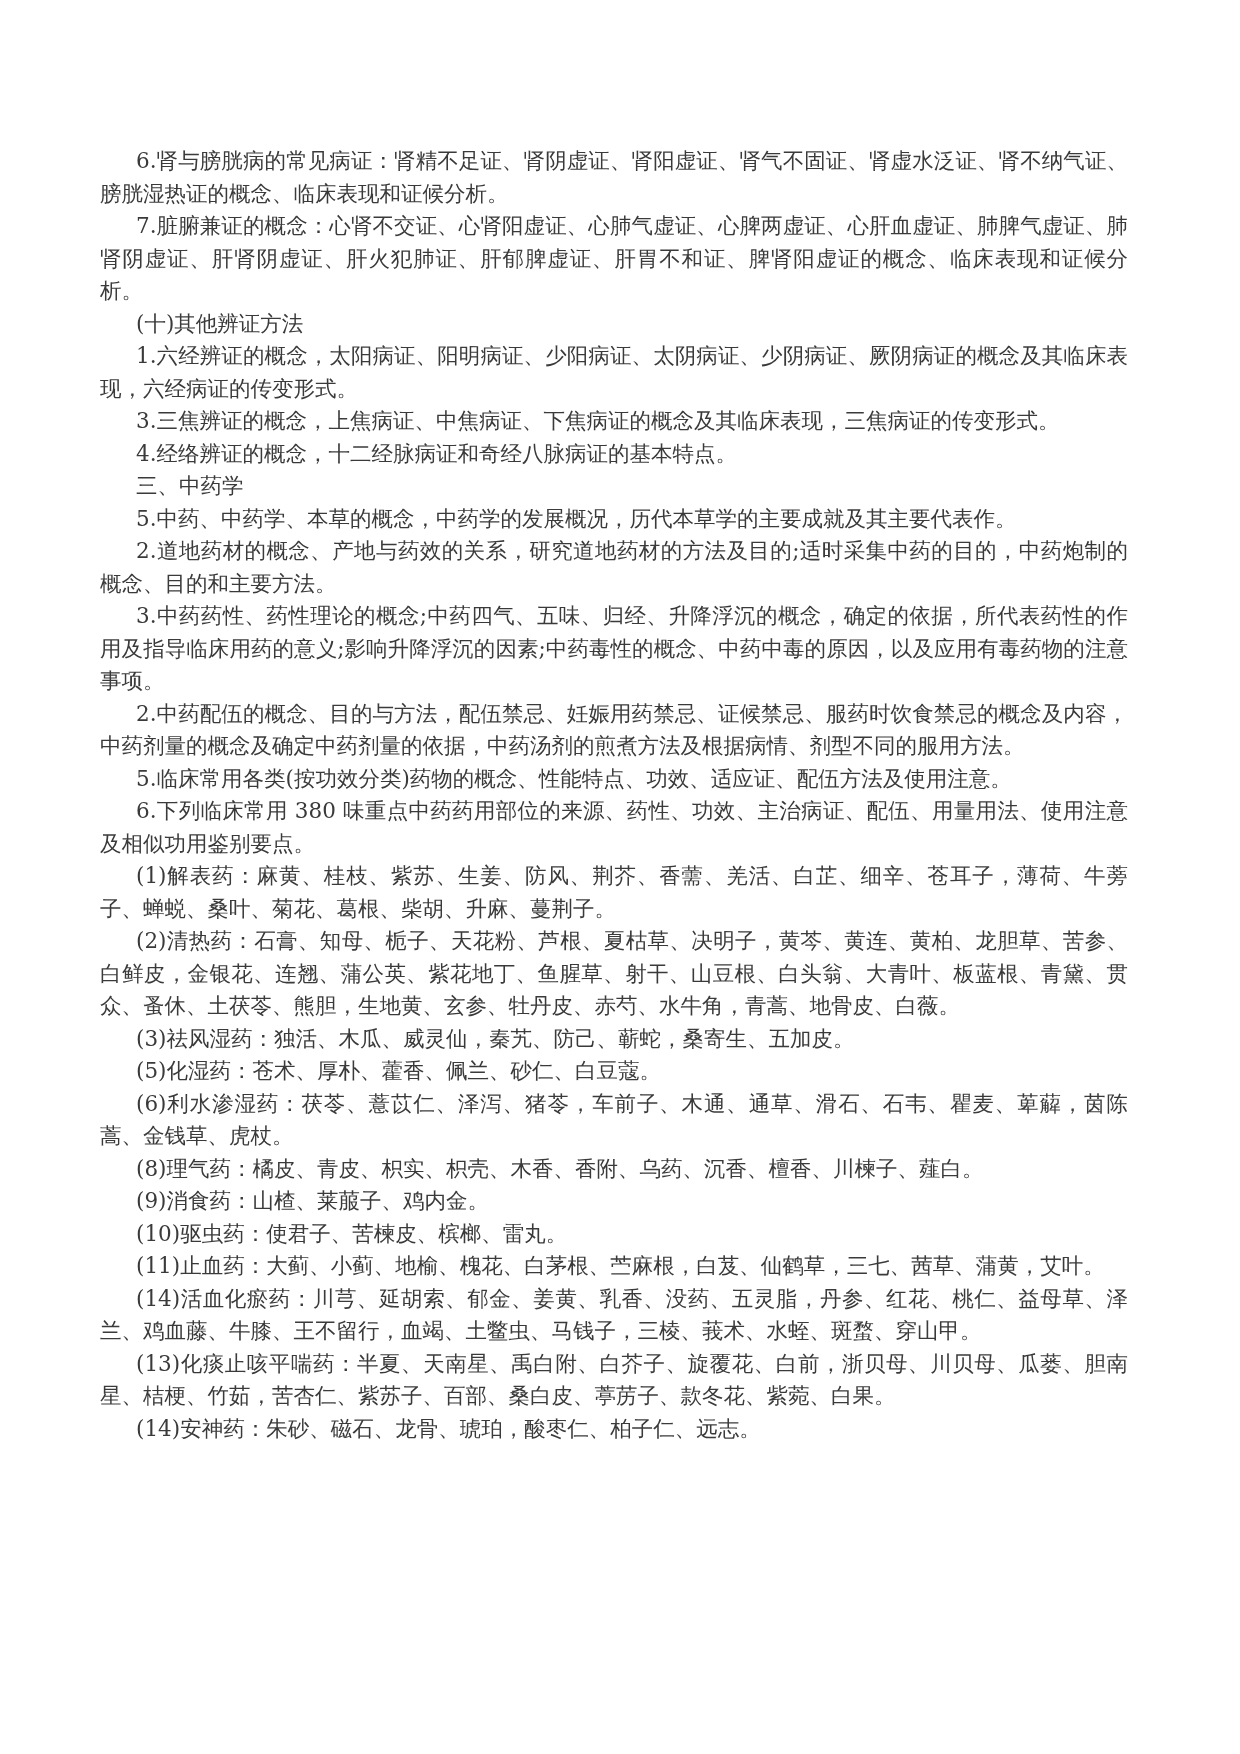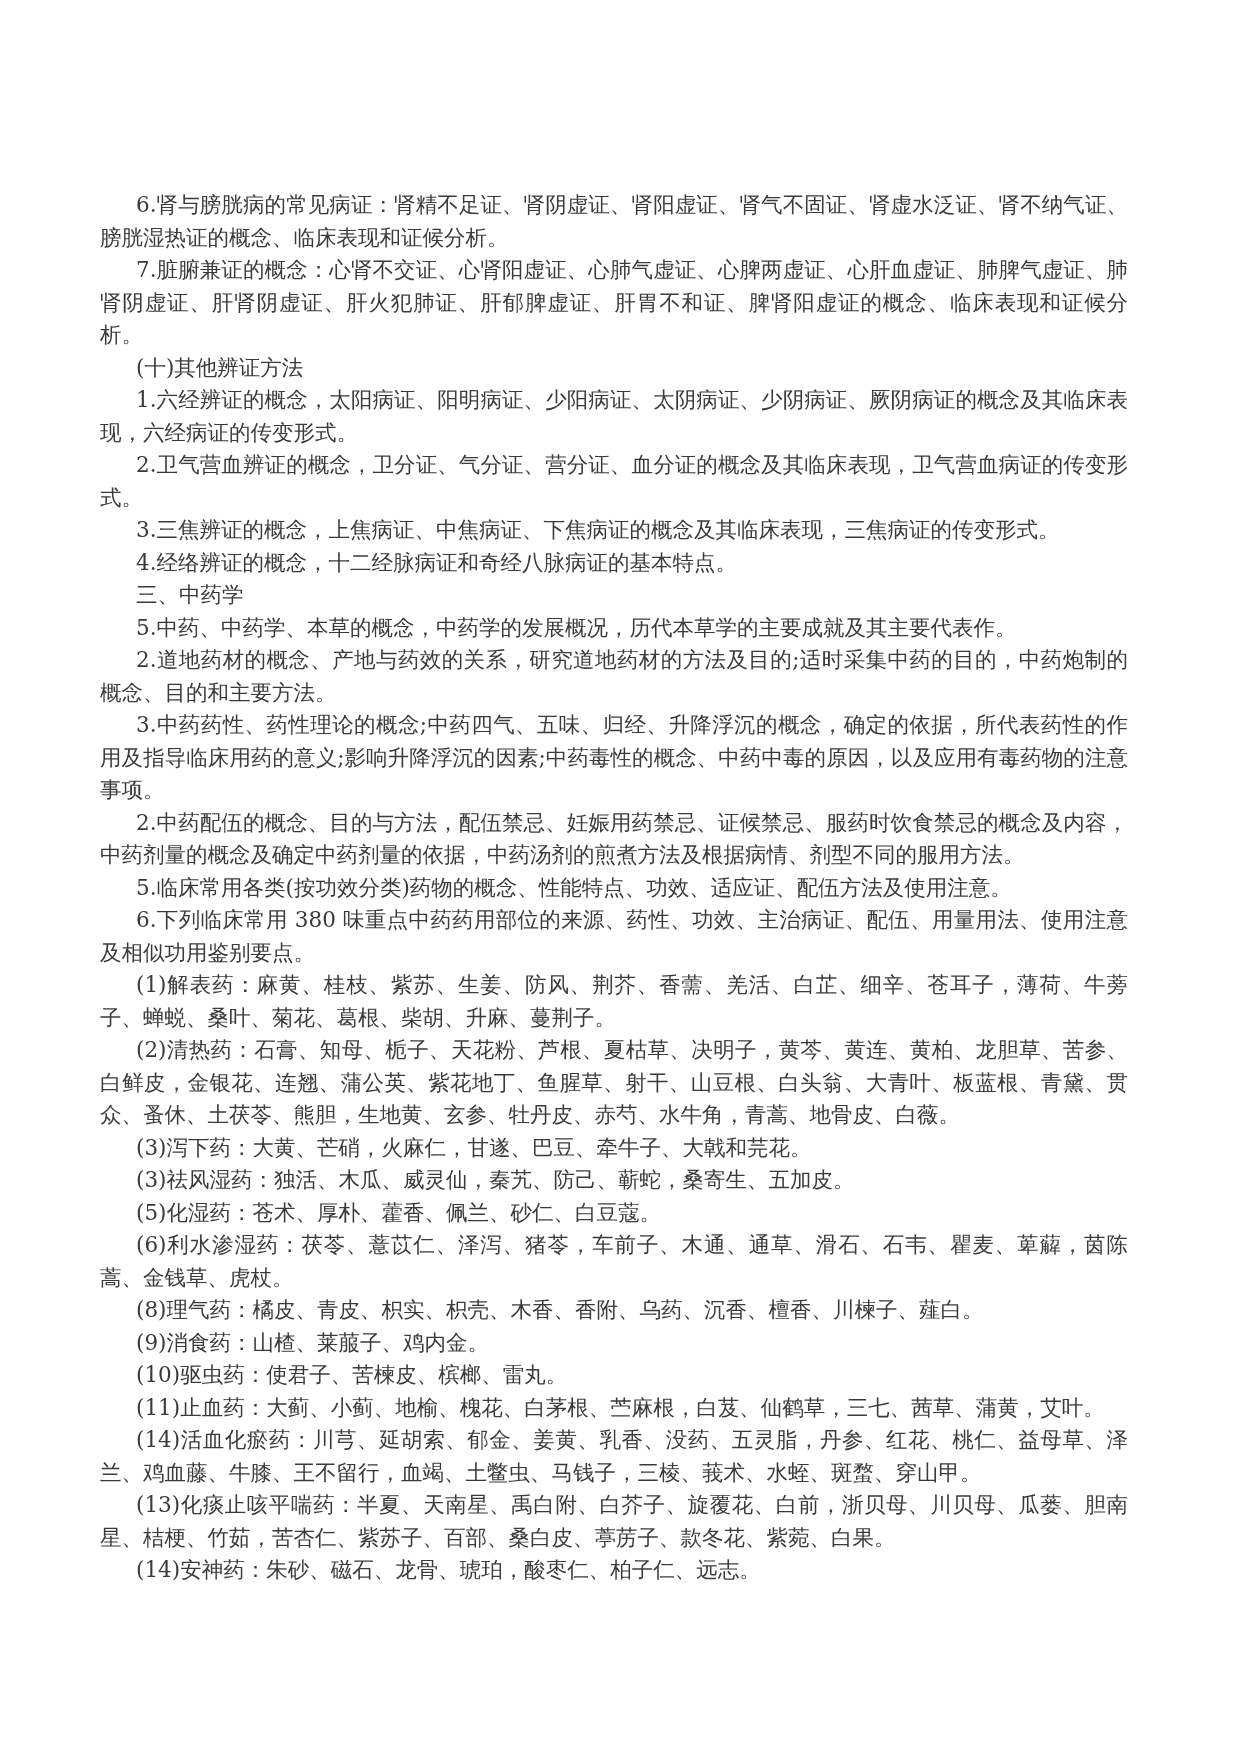--- a/index.html
+++ b/index.html
@@ -15,21 +15,20 @@
   .page {
     box-sizing: border-box;
     width: 1240px;
     height: 1754px;
     background: #ffffff;
   }
   .page-content {
     box-sizing: border-box;
     width: 1240px;
     padding: 145px 112px 0 100px;
-    margin-top: 44px;
   }
   .doc-paragraph {
     margin: 0;
     padding: 0;
     font-family: "DejaVu Serif", "Liberation Serif", serif;
     font-size: 21.5px;
     line-height: 32.5px;
     color: #3a3a3a;
     text-align: justify;
     text-indent: 36px;
@@ -38,33 +37,31 @@
 </style>
 </head>
 <body>
 
 <div class="page">
   <div class="page-content">
     <p class="doc-paragraph">6.肾与膀胱病的常见病证：肾精不足证、肾阴虚证、肾阳虚证、肾气不固证、肾虚水泛证、肾不纳气证、膀胱湿热证的概念、临床表现和证候分析。</p>
     <p class="doc-paragraph">7.脏腑兼证的概念：心肾不交证、心肾阳虚证、心肺气虚证、心脾两虚证、心肝血虚证、肺脾气虚证、肺肾阴虚证、肝肾阴虚证、肝火犯肺证、肝郁脾虚证、肝胃不和证、脾肾阳虚证的概念、临床表现和证候分析。</p>
     <p class="doc-paragraph">(十)其他辨证方法</p>
     <p class="doc-paragraph">1.六经辨证的概念，太阳病证、阳明病证、少阳病证、太阴病证、少阴病证、厥阴病证的概念及其临床表现，六经病证的传变形式。</p>
-    <p class="doc-paragraph">2.卫气营血辨证的概念，卫分证、气分证、营分证、血分证的概念及其临床表现，卫气营血病证的传变形式。</p>
     <p class="doc-paragraph">3.三焦辨证的概念，上焦病证、中焦病证、下焦病证的概念及其临床表现，三焦病证的传变形式。</p>
     <p class="doc-paragraph">4.经络辨证的概念，十二经脉病证和奇经八脉病证的基本特点。</p>
     <p class="doc-paragraph">三、中药学</p>
     <p class="doc-paragraph">5.中药、中药学、本草的概念，中药学的发展概况，历代本草学的主要成就及其主要代表作。</p>
     <p class="doc-paragraph">2.道地药材的概念、产地与药效的关系，研究道地药材的方法及目的;适时采集中药的目的，中药炮制的概念、目的和主要方法。</p>
     <p class="doc-paragraph">3.中药药性、药性理论的概念;中药四气、五味、归经、升降浮沉的概念，确定的依据，所代表药性的作用及指导临床用药的意义;影响升降浮沉的因素;中药毒性的概念、中药中毒的原因，以及应用有毒药物的注意事项。</p>
     <p class="doc-paragraph">2.中药配伍的概念、目的与方法，配伍禁忌、妊娠用药禁忌、证候禁忌、服药时饮食禁忌的概念及内容，中药剂量的概念及确定中药剂量的依据，中药汤剂的煎煮方法及根据病情、剂型不同的服用方法。</p>
     <p class="doc-paragraph">5.临床常用各类(按功效分类)药物的概念、性能特点、功效、适应证、配伍方法及使用注意。</p>
     <p class="doc-paragraph">6.下列临床常用 380 味重点中药药用部位的来源、药性、功效、主治病证、配伍、用量用法、使用注意及相似功用鉴别要点。</p>
     <p class="doc-paragraph">(1)解表药：麻黄、桂枝、紫苏、生姜、防风、荆芥、香薷、羌活、白芷、细辛、苍耳子，薄荷、牛蒡子、蝉蜕、桑叶、菊花、葛根、柴胡、升麻、蔓荆子。</p>
     <p class="doc-paragraph">(2)清热药：石膏、知母、栀子、天花粉、芦根、夏枯草、决明子，黄芩、黄连、黄柏、龙胆草、苦参、白鲜皮，金银花、连翘、蒲公英、紫花地丁、鱼腥草、射干、山豆根、白头翁、大青叶、板蓝根、青黛、贯众、蚤休、土茯苓、熊胆，生地黄、玄参、牡丹皮、赤芍、水牛角，青蒿、地骨皮、白薇。</p>
-    <p class="doc-paragraph">(3)泻下药：大黄、芒硝，火麻仁，甘遂、巴豆、牵牛子、大戟和芫花。</p>
     <p class="doc-paragraph">(3)祛风湿药：独活、木瓜、威灵仙，秦艽、防己、蕲蛇，桑寄生、五加皮。</p>
     <p class="doc-paragraph">(5)化湿药：苍术、厚朴、藿香、佩兰、砂仁、白豆蔻。</p>
     <p class="doc-paragraph">(6)利水渗湿药：茯苓、薏苡仁、泽泻、猪苓，车前子、木通、通草、滑石、石韦、瞿麦、萆薢，茵陈蒿、金钱草、虎杖。</p>
     <p class="doc-paragraph">(8)理气药：橘皮、青皮、枳实、枳壳、木香、香附、乌药、沉香、檀香、川楝子、薤白。</p>
     <p class="doc-paragraph">(9)消食药：山楂、莱菔子、鸡内金。</p>
     <p class="doc-paragraph">(10)驱虫药：使君子、苦楝皮、槟榔、雷丸。</p>
     <p class="doc-paragraph">(11)止血药：大蓟、小蓟、地榆、槐花、白茅根、苎麻根，白芨、仙鹤草，三七、茜草、蒲黄，艾叶。</p>
     <p class="doc-paragraph">(14)活血化瘀药：川芎、延胡索、郁金、姜黄、乳香、没药、五灵脂，丹参、红花、桃仁、益母草、泽兰、鸡血藤、牛膝、王不留行，血竭、土鳖虫、马钱子，三棱、莪术、水蛭、斑蝥、穿山甲。</p>
     <p class="doc-paragraph">(13)化痰止咳平喘药：半夏、天南星、禹白附、白芥子、旋覆花、白前，浙贝母、川贝母、瓜蒌、胆南星、桔梗、竹茹，苦杏仁、紫苏子、百部、桑白皮、葶苈子、款冬花、紫菀、白果。</p>
     <p class="doc-paragraph">(14)安神药：朱砂、磁石、龙骨、琥珀，酸枣仁、柏子仁、远志。</p>

